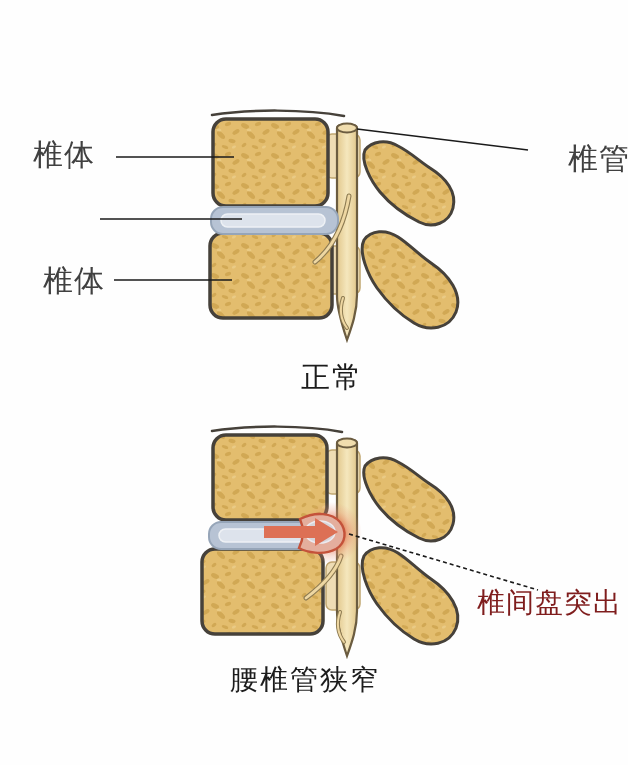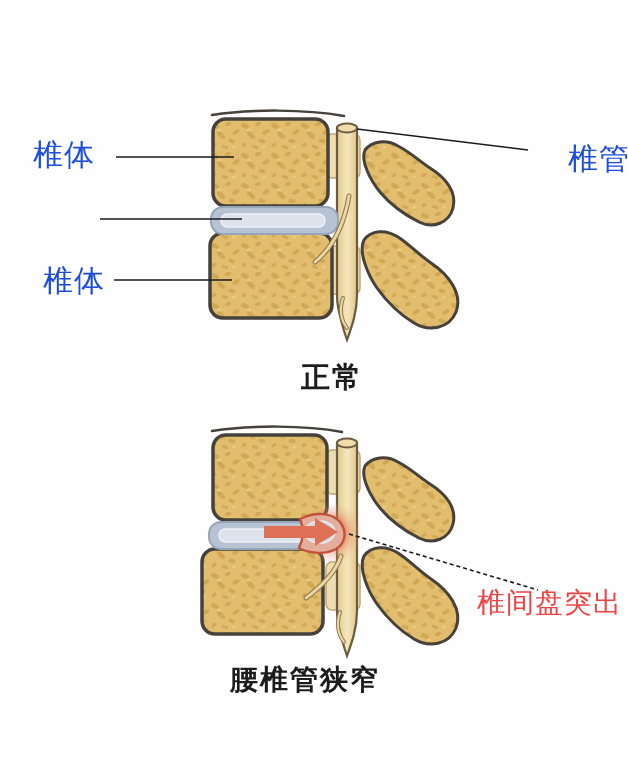--- a/index.html
+++ b/index.html
@@ -2,26 +2,26 @@
 <html style="--bone-base: #e3bd6e; --bone-speckle: #c3963e; --bone-outline: #46413a; --canal-base: #e2c88d; --canal-highlight: #f5e7bd; --canal-outline: #6b5c40; --disc-outer: #b7c3d4; --disc-inner: #dde3ec; --disc-outline: #96a5b8; --hernia-glow: #dd5b3b; --hernia-bulb: #e4ae9d; --hernia-ring: #c4523a; --hernia-core: #d7d5da; --hernia-arrow: #dd7055; --pointer-line: #1a1a1a;"><head>
 <meta charset="utf-8">
 <style>
   html,body{margin:0;padding:0;background:#ffffff;}
   .stage{
     position:relative;width:628px;height:765px;background:#fefefe;
     font-family:"Liberation Sans", sans-serif;overflow:hidden;
   }
   .art{position:absolute;left:0;top:0;}
   .lbl{
-    position:absolute;color:#1d4ed8;font-size:30px;letter-spacing:1px;
+    position:absolute;color:#404040;font-size:30px;letter-spacing:1px;
     line-height:1.05;white-space:nowrap;user-select:none;
   }
   .lbl.small{font-size:28px;}
   .cap{
-    position:absolute;color:#1c1c1c;font-weight:700;letter-spacing:2px;
+    position:absolute;color:#1c1c1c;font-weight:400;letter-spacing:2px;
     white-space:nowrap;user-select:none;
   }
 </style>
 </head>
 <body>
 
 <div class="stage">
 
   <svg class="art" width="628" height="765" viewBox="0 0 628 765">
     <defs>
@@ -127,16 +127,16 @@
 
   <div class="lbl" style="left:33px;top:139px">椎体</div>
 
 
   <div class="lbl" style="left:43px;top:265px">椎体</div>
 
   <div class="lbl" style="left:568px;top:143px">椎管</div>
 
   <div class="cap" style="left:301px;top:358px;font-size:29px">正常</div>
 
-  <div class="lbl small" style="left:477px;top:588px;color:#ef4444">椎间盘突出</div>
+  <div class="lbl small" style="left:477px;top:588px;color:#7f1d1d">椎间盘突出</div>
 
   <div class="cap" style="left:230px;top:661px;font-size:28px">腰椎管狭窄</div>
 </div>
 
 </body></html>

